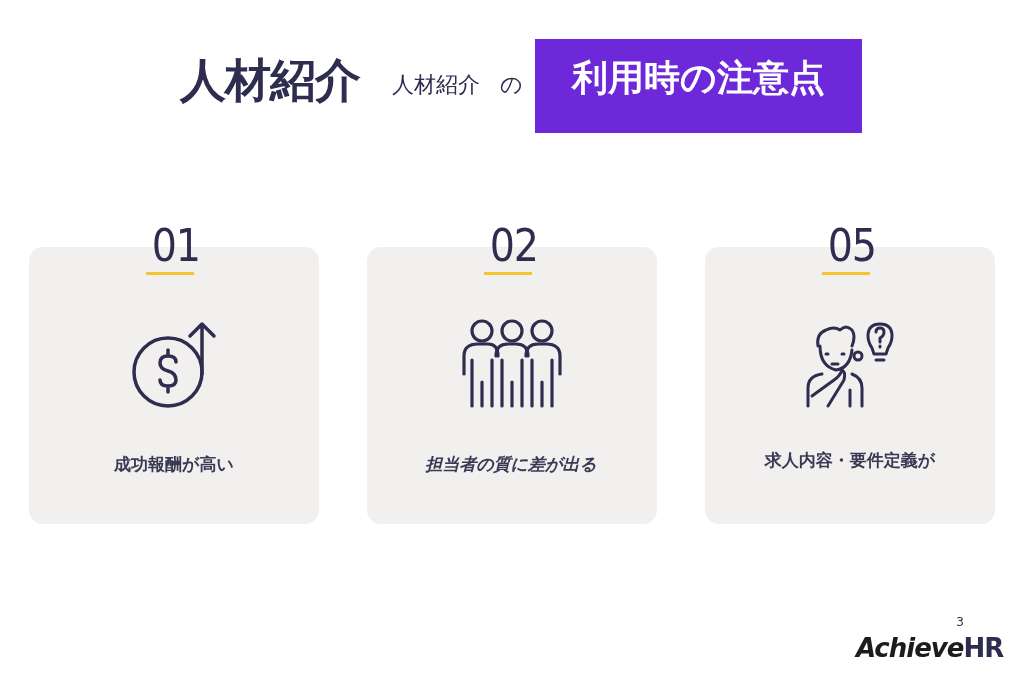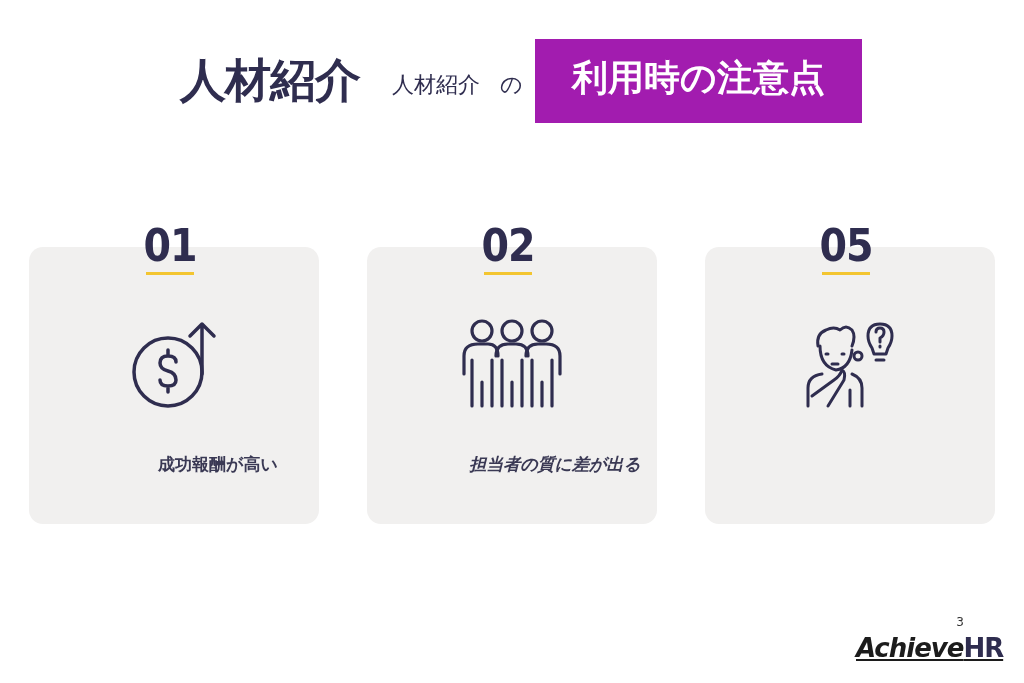--- a/index.html
+++ b/index.html
@@ -2,29 +2,29 @@
 <html><head>
 <meta charset="utf-8">
 <style>
   html, body { margin:0; padding:0; }
   body { width:1024px; height:683px; background:#ffffff; position:relative; overflow:hidden;
          font-family:"DejaVu Sans", "Liberation Sans", sans-serif; color:#2f2d4f; }
   .title-wrap { position:absolute; left:0; right:0; top:38px; height:80px; }
   .t-main { position:absolute; left:180px; top:12px; font-size:46px; font-weight:bold; letter-spacing:-1px; color:#2f2d4f; line-height:60px; }
   .t-sub { position:absolute; left:392px; top:32px; font-size:22px; color:#2f2d4f; line-height:30px; }
   .t-no { position:absolute; left:500px; top:32px; font-size:22px; color:#2f2d4f; line-height:30px; }
-  .t-box { position:absolute; left:535px; top:1px; width:327px; height:84px; background:#a21caf; }
+  .t-box { position:absolute; left:535px; top:1px; width:327px; height:94px; background:#6d28d9; }
   .t-box span { position:absolute; left:0; right:0; top:12px; text-align:center; color:#fff; font-size:36px; font-weight:bold; line-height:54px; }
   .card { position:absolute; top:247px; width:290px; height:277px; background:#f1f0ef; border-radius:14px; }
-  .num { position:absolute; top:220px; width:60px; text-align:center; font-family:"DejaVu Sans Condensed","DejaVu Sans", sans-serif; font-size:44px; font-weight:bold; color:#2f2d4f; line-height:52px; letter-spacing:-1px; }
+  .num { position:absolute; top:220px; width:60px; text-align:right; font-family:"DejaVu Sans Condensed","DejaVu Sans", sans-serif; font-size:44px; font-weight:normal; color:#2f2d4f; line-height:52px; letter-spacing:-1px; }
   .uline { position:absolute; top:272px; width:48px; height:3px; background:#f3c530; }
   .icon { position:absolute; }
-  .label { position:absolute; width:290px; text-align:center; font-size:17px; font-weight:bold; color:#3a3954; line-height:26px;padding-left:44px; }
+  .label { position:absolute; width:290px; text-align:center; font-size:17px; font-weight:bold; color:#3a3954; line-height:26px; }
   .page { position:absolute; right:60px; top:615px; font-size:12px; color:#333; }
-  .logo { position:absolute; left:856px; top:633px; font-size:26px; font-weight:bold; font-style:italic; color:#1c1c1c; letter-spacing:-1px;text-decoration:underline; }
+  .logo { position:absolute; left:856px; top:633px; font-size:26px; font-weight:bold; font-style:italic; color:#1c1c1c; letter-spacing:-1px; }
   .logo .hr { color:#2f2d4f; font-style:normal; }
 </style>
 </head>
 <body>
 
 <div class="title-wrap">
   <span class="t-main">人材紹介</span>
   <span class="t-sub">人材紹介</span>
   <span class="t-no">の</span>
   <div class="t-box">
@@ -76,16 +76,17 @@
     <path d="M62 90 V72 Q62 62 52 58"></path>
     <path d="M50 90 V74"></path>
     <path d="M12 80 L34 64 Q40 60 42 54 Q46 56 44 64 L28 90"></path>
     <circle cx="58" cy="40" r="4"></circle>
     <path d="M72 32 Q68 26 68 20 Q68 8 80 8 Q92 8 92 20 Q92 26 88 32 L86 38 H74 Z"></path>
     <path d="M76 44 H84"></path>
     <path d="M76 16 Q76 12 80 12 Q84 12 84 16 Q84 20 80 22 V26 M80 30 V31"></path>
   </g>
 </svg>
 <div class="label" style="left:705px;top:447px;">
+  <div>求人内容・要件定義が</div>
 </div>
 
 <div class="page">3</div>
 <div class="logo"><span>Achieve</span><span class="hr">HR</span></div>
 
 </body></html>

